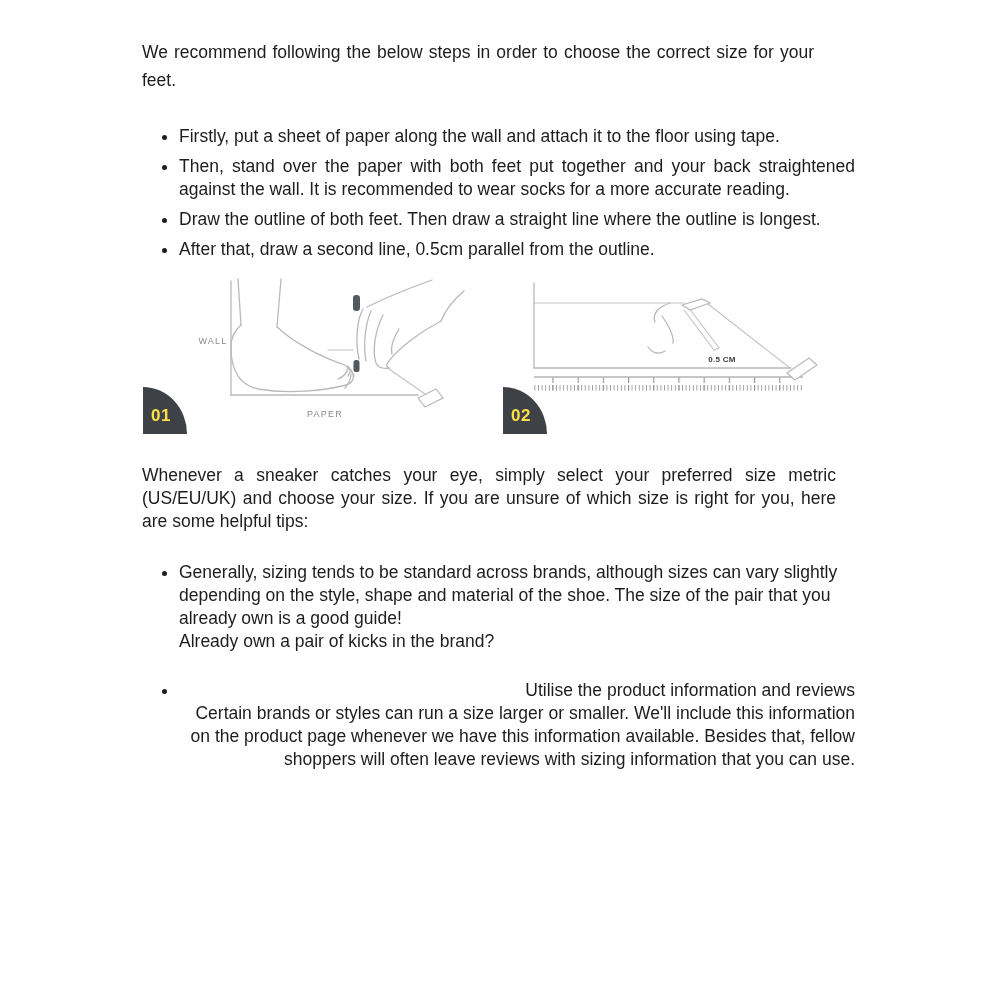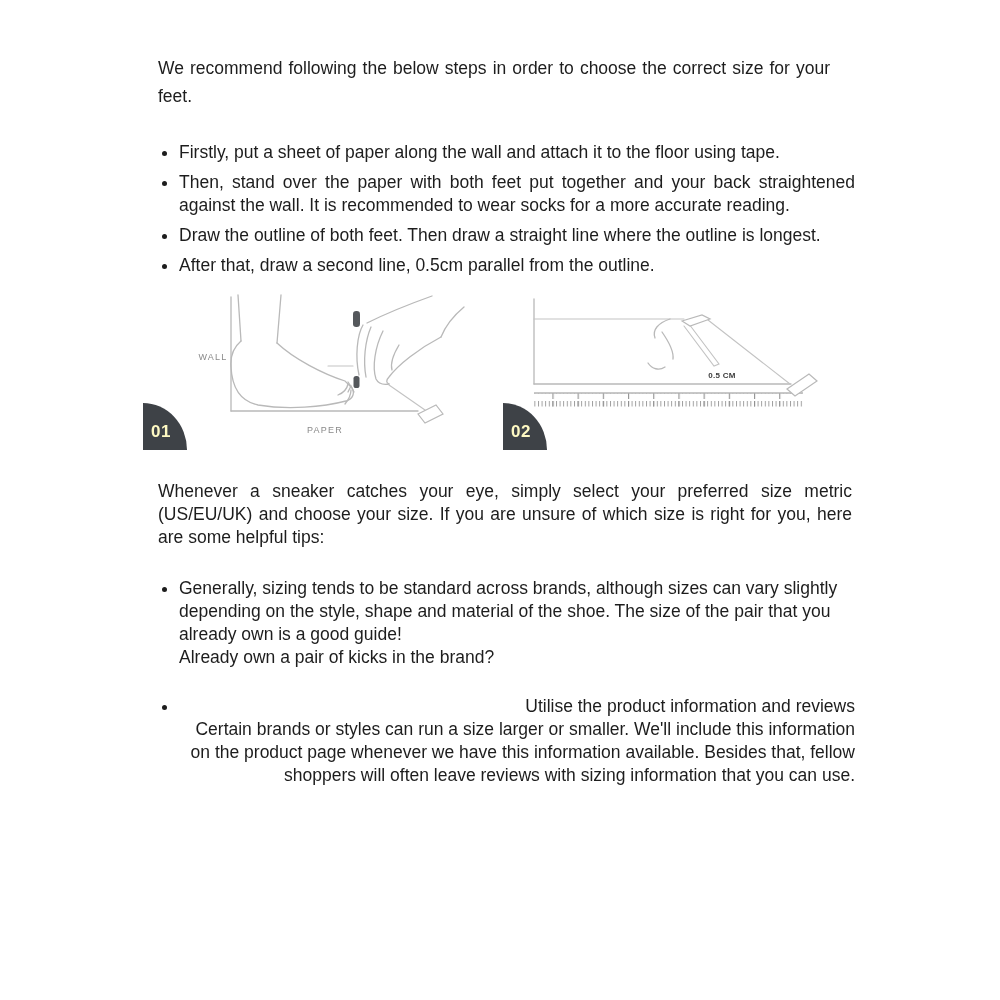--- a/index.html
+++ b/index.html
@@ -15,21 +15,21 @@
     overflow: hidden;
     color: #1d1d1d;
   }
   .content {
     position: absolute;
     left: 142px; top: 38px;
     width: 745px;
     font-size: 17.5px;
     line-height: 23px;
   }
-  p { margin: 16px; }
+  p { margin: 0; }
   .intro-paragraph {
     width: 672px;
     line-height: 28px;
     text-align: justify;
     margin-bottom: 5px;
   }
   .intro-note {
     width: 690px;
     line-height: 28px;
   }
@@ -64,21 +64,21 @@
   .step-badge {
     position: absolute;
     left: 1px; bottom: 4px;
     width: 44px; height: 47px;
     background: #3e4247;
     border-radius: 0 100% 0 0;
   }
   .step-badge span {
     position: absolute;
     left: 8px; bottom: 7px;
-    color: #fef9c3;
+    color: #fde047;
     font-weight: bold;
     font-size: 17px;
     letter-spacing: 0.5px;
   }
   
   .ln { stroke: #b9b9b9; stroke-width: 1.3; fill: none; stroke-linecap: round; }
   .lt { stroke: #c3c3c3; stroke-width: 1.1; fill: none; stroke-linecap: round; }
   .dark { fill: #55585c; }
   .white-shape { fill: #ffffff; stroke: #b9b9b9; stroke-width: 1.2; }
   .small-label {

